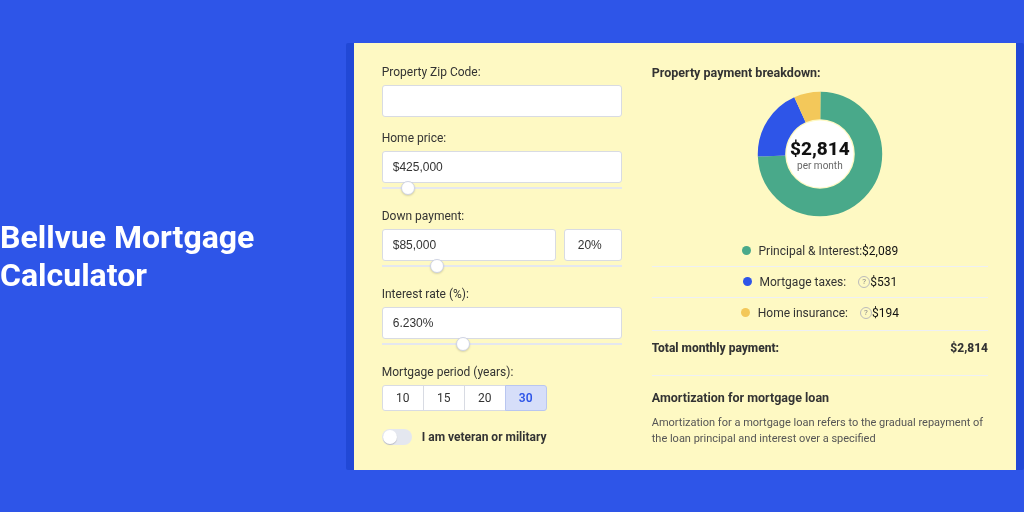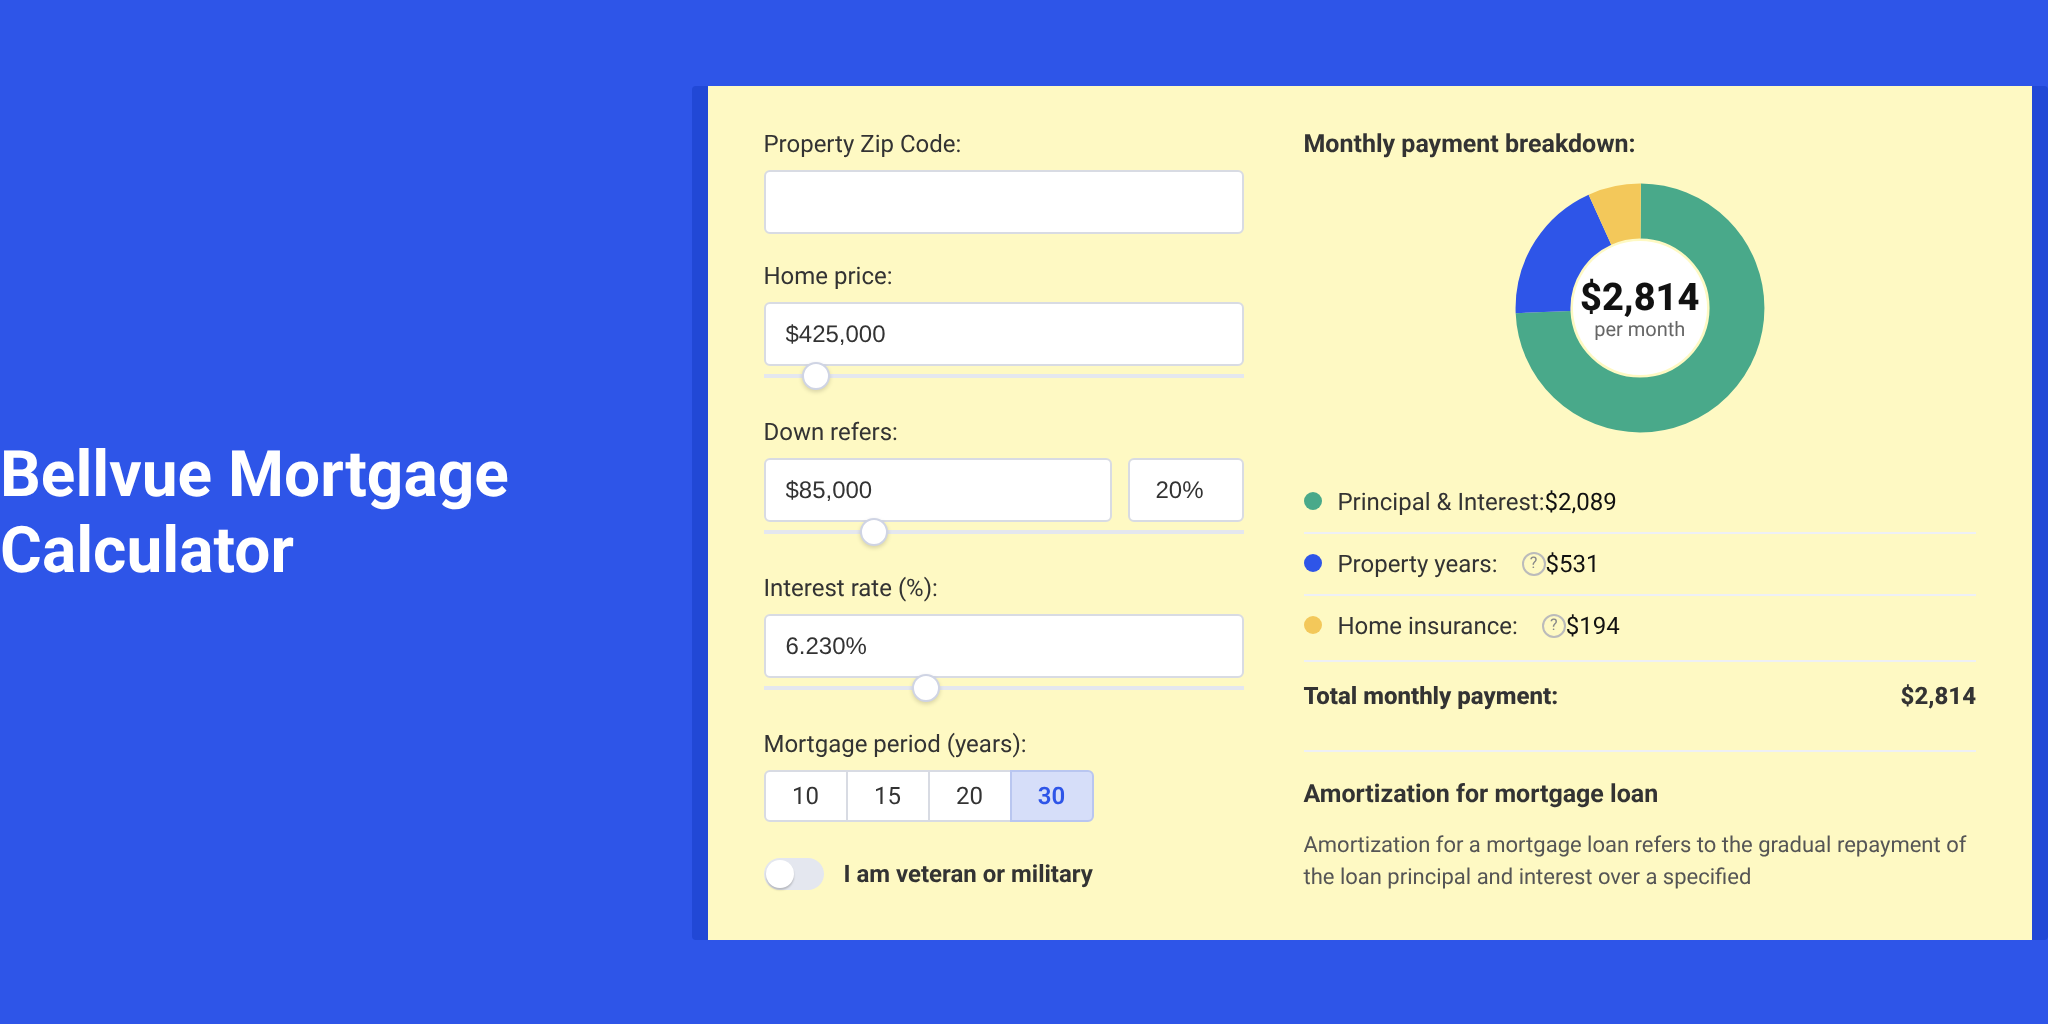--- a/index.html
+++ b/index.html
@@ -92,21 +92,21 @@
   .section-title { font-weight:700; font-size:12.5px; margin-bottom:10px; }
   .donut-wrap { display:flex; justify-content:center; margin:6px 0 18px 0; position:relative; }
   .donut { width:128px; height:128px; }
   .donut-center {
     position:absolute; top:50%; left:50%; transform:translate(-50%,-50%);
     text-align:center;
   }
   .donut-value { font-size:19px; font-weight:800; color:#111; }
   .donut-sub { font-size:10px; color:#666; }
   .legend-row {
-    display:flex; justify-content:flex-start; align-items:center;
+    display:flex; justify-content:center; align-items:center;
     padding:8px 0; border-bottom:1px solid #eef0f5;
   }
   .legend-row:last-of-type { border-bottom:none; }
   .legend-left { display:flex; align-items:center; gap:8px; }
   .dot { width:9px; height:9px; border-radius:50%; display:inline-block; }
   .help {
     width:12px; height:12px; border:1px solid #bbb; border-radius:50%;
     display:inline-flex; align-items:center; justify-content:center;
     font-size:8px; color:#888; margin-left:4px;
   }
@@ -137,21 +137,21 @@
       <div class="field">
         <label class="field-label">Home price:</label>
         <input class="text-input" value="$425,000" style="">
         <div class="slider">
           <div class="slider-track"></div>
           <div class="slider-thumb" id="thumb-hp" style="left: 8%;"></div>
         </div>
       </div>
 
       <div class="field">
-        <label class="field-label">Down refers:</label>
+        <label class="field-label">Down payment:</label>
         <div class="dp-row">
           <input class="text-input" value="$85,000" style="">
           <input class="text-input" value="20%" style="">
         </div>
         <div class="slider">
           <div class="slider-track"></div>
           <div class="slider-thumb" id="thumb-dp" style="left: 20%;"></div>
         </div>
       </div>
 
@@ -176,21 +176,21 @@
 
       <div class="toggle-row">
         <div class="toggle">
           <div class="toggle-knob"></div>
         </div>
         <span>I am veteran or military</span>
       </div>
     </div>
 
     <div class="right">
-      <div class="section-title">Monthly payment breakdown:</div>
+      <div class="section-title">Property payment breakdown:</div>
 
       <div class="donut-wrap">
         <svg class="donut" viewBox="0 0 42 42">
           <g id="donut-slices">
                 <circle cx="21" cy="21" r="15.915494309189535" fill="transparent" stroke="#49a98a" stroke-width="9" stroke-dasharray="74.23596304193319 25.76403695806681" stroke-dashoffset="25"></circle>
                 <circle cx="21" cy="21" r="15.915494309189535" fill="transparent" stroke="#2e55e8" stroke-width="9" stroke-dasharray="18.86993603411514 81.13006396588486" stroke-dashoffset="-49.23596304193319"></circle>
                 <circle cx="21" cy="21" r="15.915494309189535" fill="transparent" stroke="#f3c85a" stroke-width="9" stroke-dasharray="6.89410092395167 93.10589907604833" stroke-dashoffset="-68.10589907604833"></circle>
               </g>
           <circle cx="21" cy="21" r="11" fill="#fff"></circle>
         </svg>
@@ -204,21 +204,21 @@
             <div class="legend-row">
               <div class="legend-left">
                 <span class="dot" style="background: rgb(73, 169, 138);"></span>
                 <span>Principal &amp; Interest:</span>
               </div>
               <span class="val">$2,089</span>
             </div>
             <div class="legend-row">
               <div class="legend-left">
                 <span class="dot" style="background: rgb(46, 85, 232);"></span>
-                <span>Property years:</span>
+                <span>Mortgage taxes:</span>
                 <span class="help">?</span>
               </div>
               <span class="val">$531</span>
             </div>
             <div class="legend-row">
               <div class="legend-left">
                 <span class="dot" style="background: rgb(243, 200, 90);"></span>
                 <span>Home insurance:</span>
                 <span class="help">?</span>
               </div>

